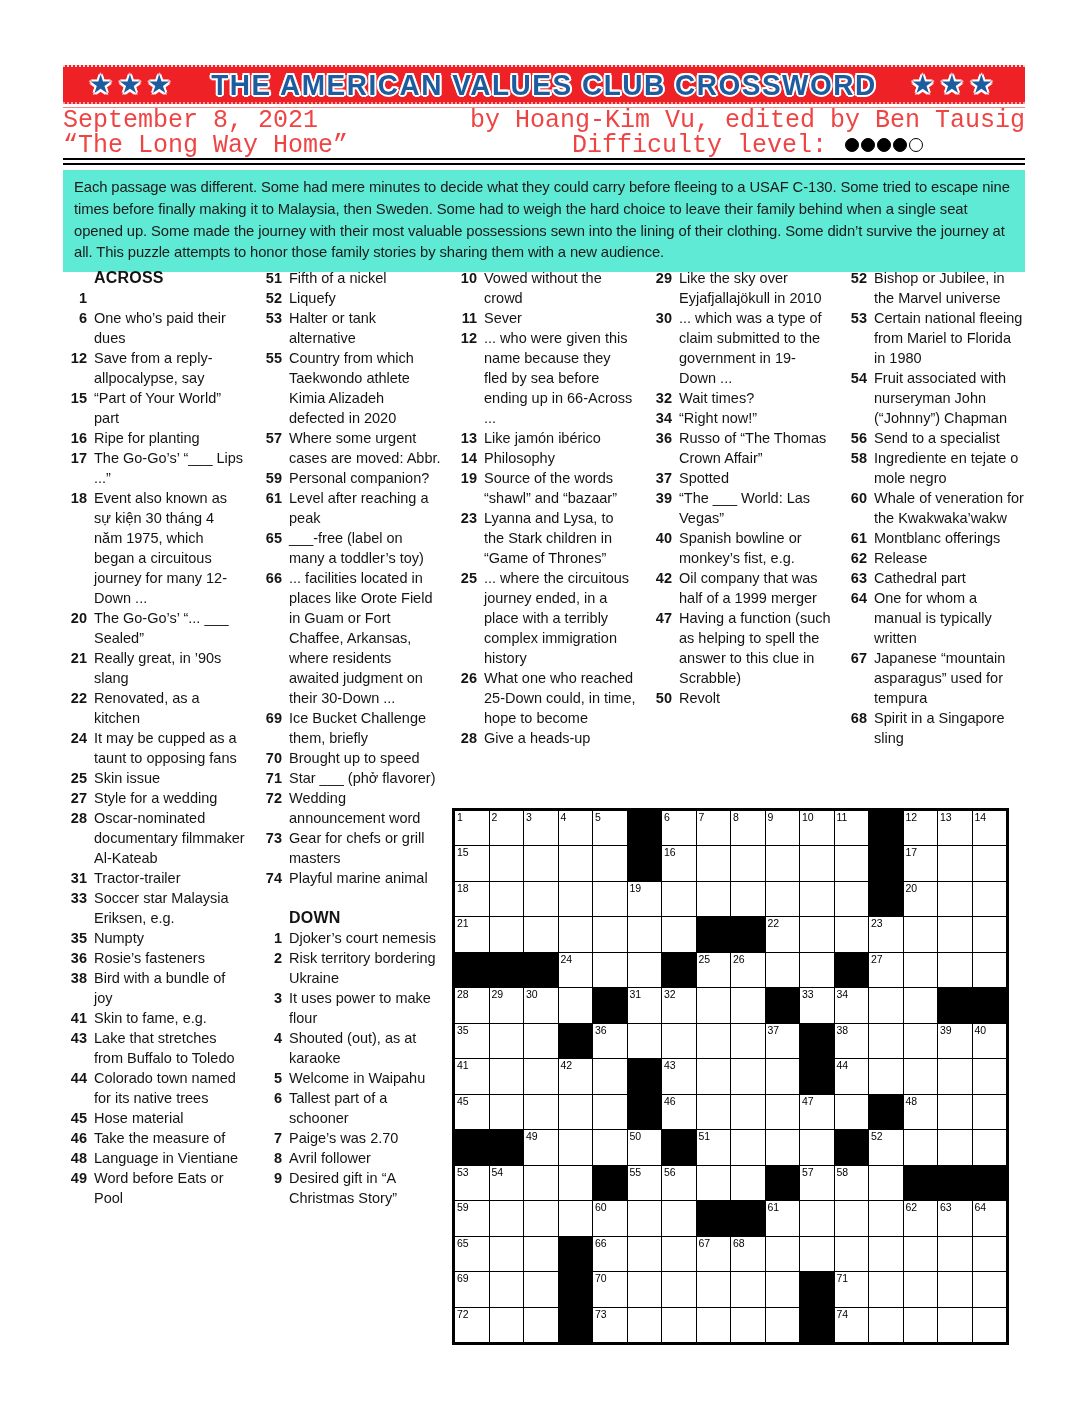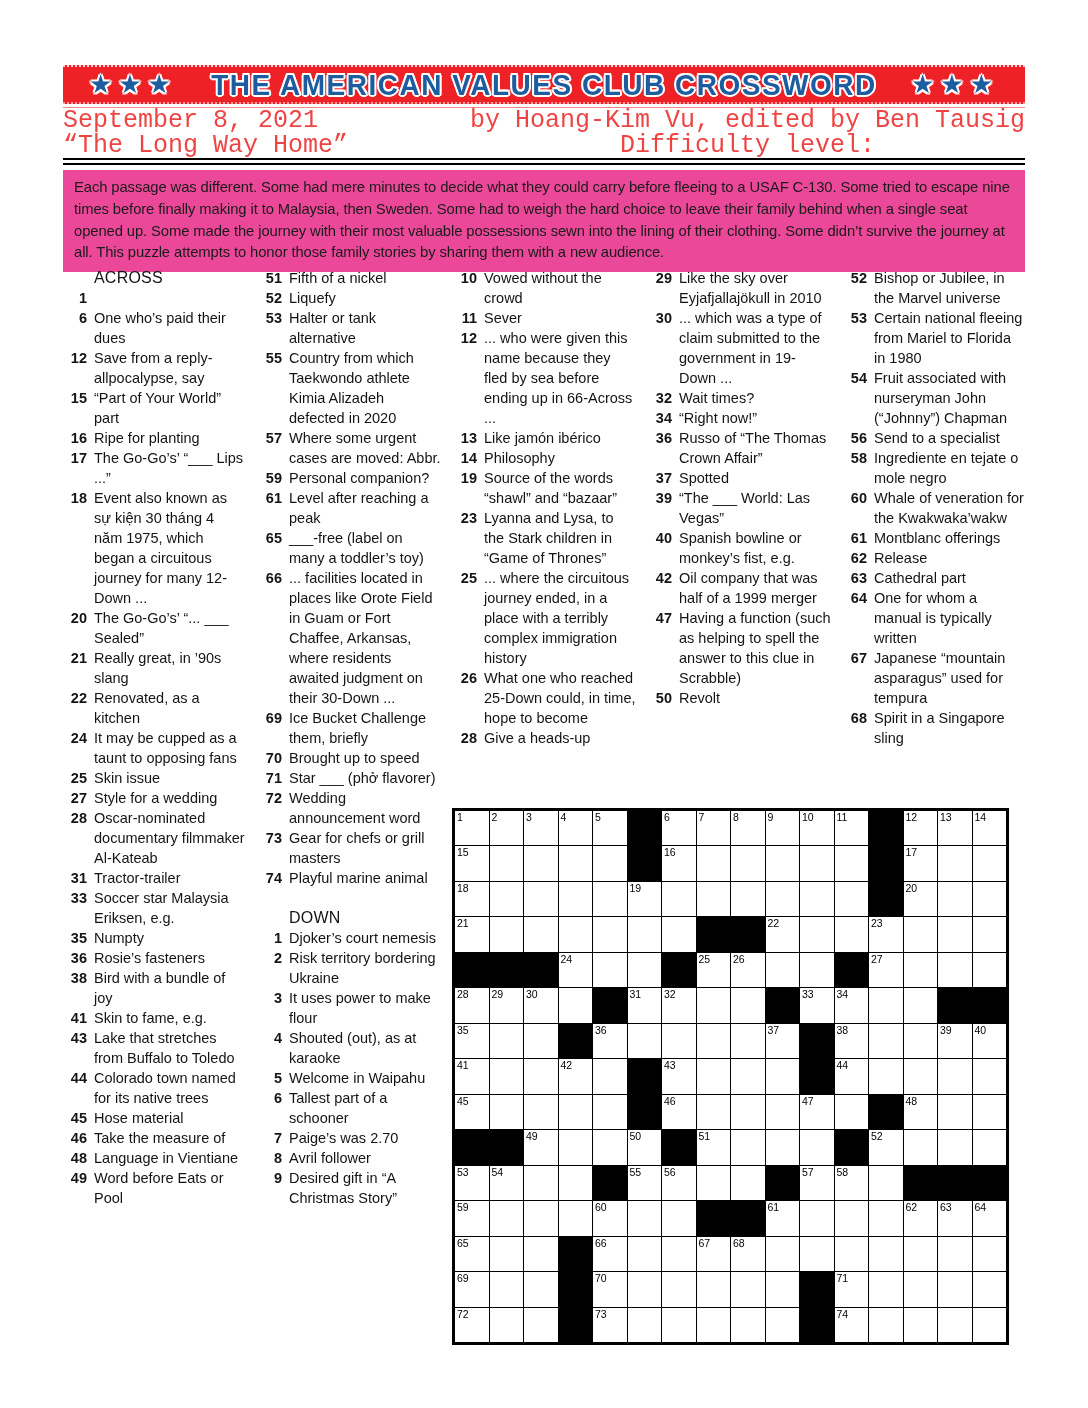--- a/index.html
+++ b/index.html
@@ -16,36 +16,36 @@
     text-shadow:0 2px 0 #fff,0 -2px 0 #fff,2px 0 0 #fff,-2px 0 0 #fff,
                 1.5px 1.5px 0 #fff,-1.5px 1.5px 0 #fff,1.5px -1.5px 0 #fff,-1.5px -1.5px 0 #fff;}
   .stars{font-size:26px;color:#1d5c9f;letter-spacing:6px;white-space:nowrap;
     text-shadow:0 2px 0 #fff,0 -2px 0 #fff,2px 0 0 #fff,-2px 0 0 #fff,
                 1.5px 1.5px 0 #fff,-1.5px 1.5px 0 #fff,1.5px -1.5px 0 #fff,-1.5px -1.5px 0 #fff;}
 
   
   .masthead{position:absolute;left:63px;top:108px;width:962px;display:flex;justify-content:space-between;
             font-family:Liberation Mono, monospace;font-size:25px;line-height:25px;color:#ef4444;}
   .mast-right{text-align:right;}
-  .difficulty{display:flex;align-items:center;justify-content:space-between;gap:16px;flex-direction:column;}
+  .difficulty{display:flex;align-items:center;justify-content:center;gap:16px;}
   .dot{display:inline-block;width:14px;height:14px;border-radius:50%;border:1.8px solid #000;
        box-sizing:border-box;margin-left:2px;}
   .dot.filled{background:#000;}
 
   .double-rule{position:absolute;left:63px;top:158px;width:962px;height:3px;
                border-top:2.5px solid #000;border-bottom:2.5px solid #000;}
 
   
-  .intro{position:absolute;left:63px;top:170px;width:962px;box-sizing:border-box;background:#ec4899;
+  .intro{position:absolute;left:63px;top:170px;width:962px;box-sizing:border-box;background:#5eead4;
          padding:7px 11px 8px 11px;font-size:14.8px;line-height:21.8px;letter-spacing:-0.1px;color:#1a1a1a;}
 
   
   .clue-columns{position:absolute;left:63px;top:268px;width:962px;display:flex;gap:12px;}
   .clue-col{flex:0 0 183px;width:183px;}
-  .clue-head{font-weight:normal;font-size:16px;line-height:20px;margin-left:31px;letter-spacing:.2px;}
+  .clue-head{font-weight:bold;font-size:16px;line-height:20px;margin-left:31px;letter-spacing:.2px;}
   .clue{display:flex;font-size:14.5px;line-height:20px;}
   .clue-num{flex:0 0 24px;text-align:right;font-weight:bold;padding-right:7px;}
   .clue-text{flex:1;}
   .spacer{height:20px;}
 
   
   .grid{position:absolute;left:452px;top:808px;width:557px;height:537px;box-sizing:border-box;
         border:3px solid #000;background:#000;display:grid;
         grid-template-columns:repeat(16,1fr);grid-template-rows:repeat(15,1fr);gap:1px;}
   .cell{background:#fff;position:relative;}

